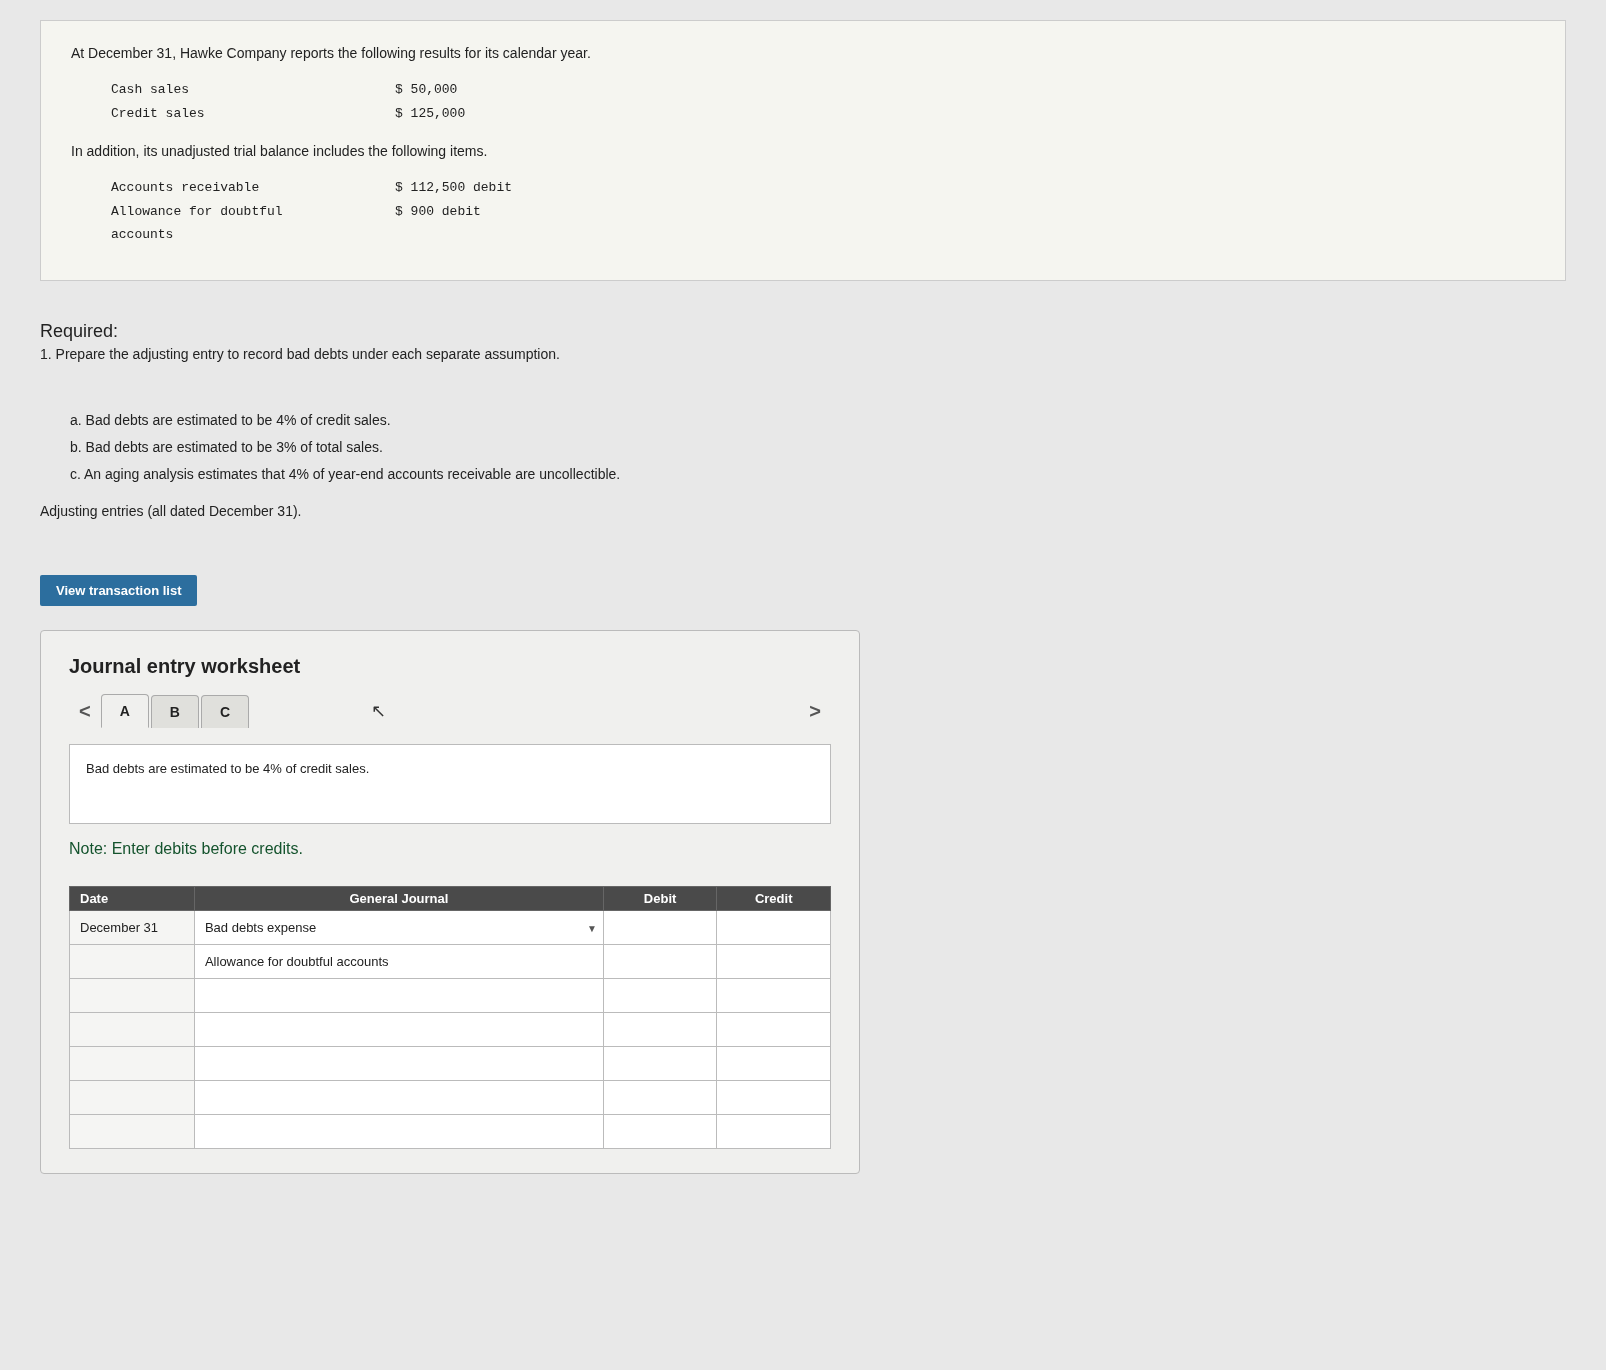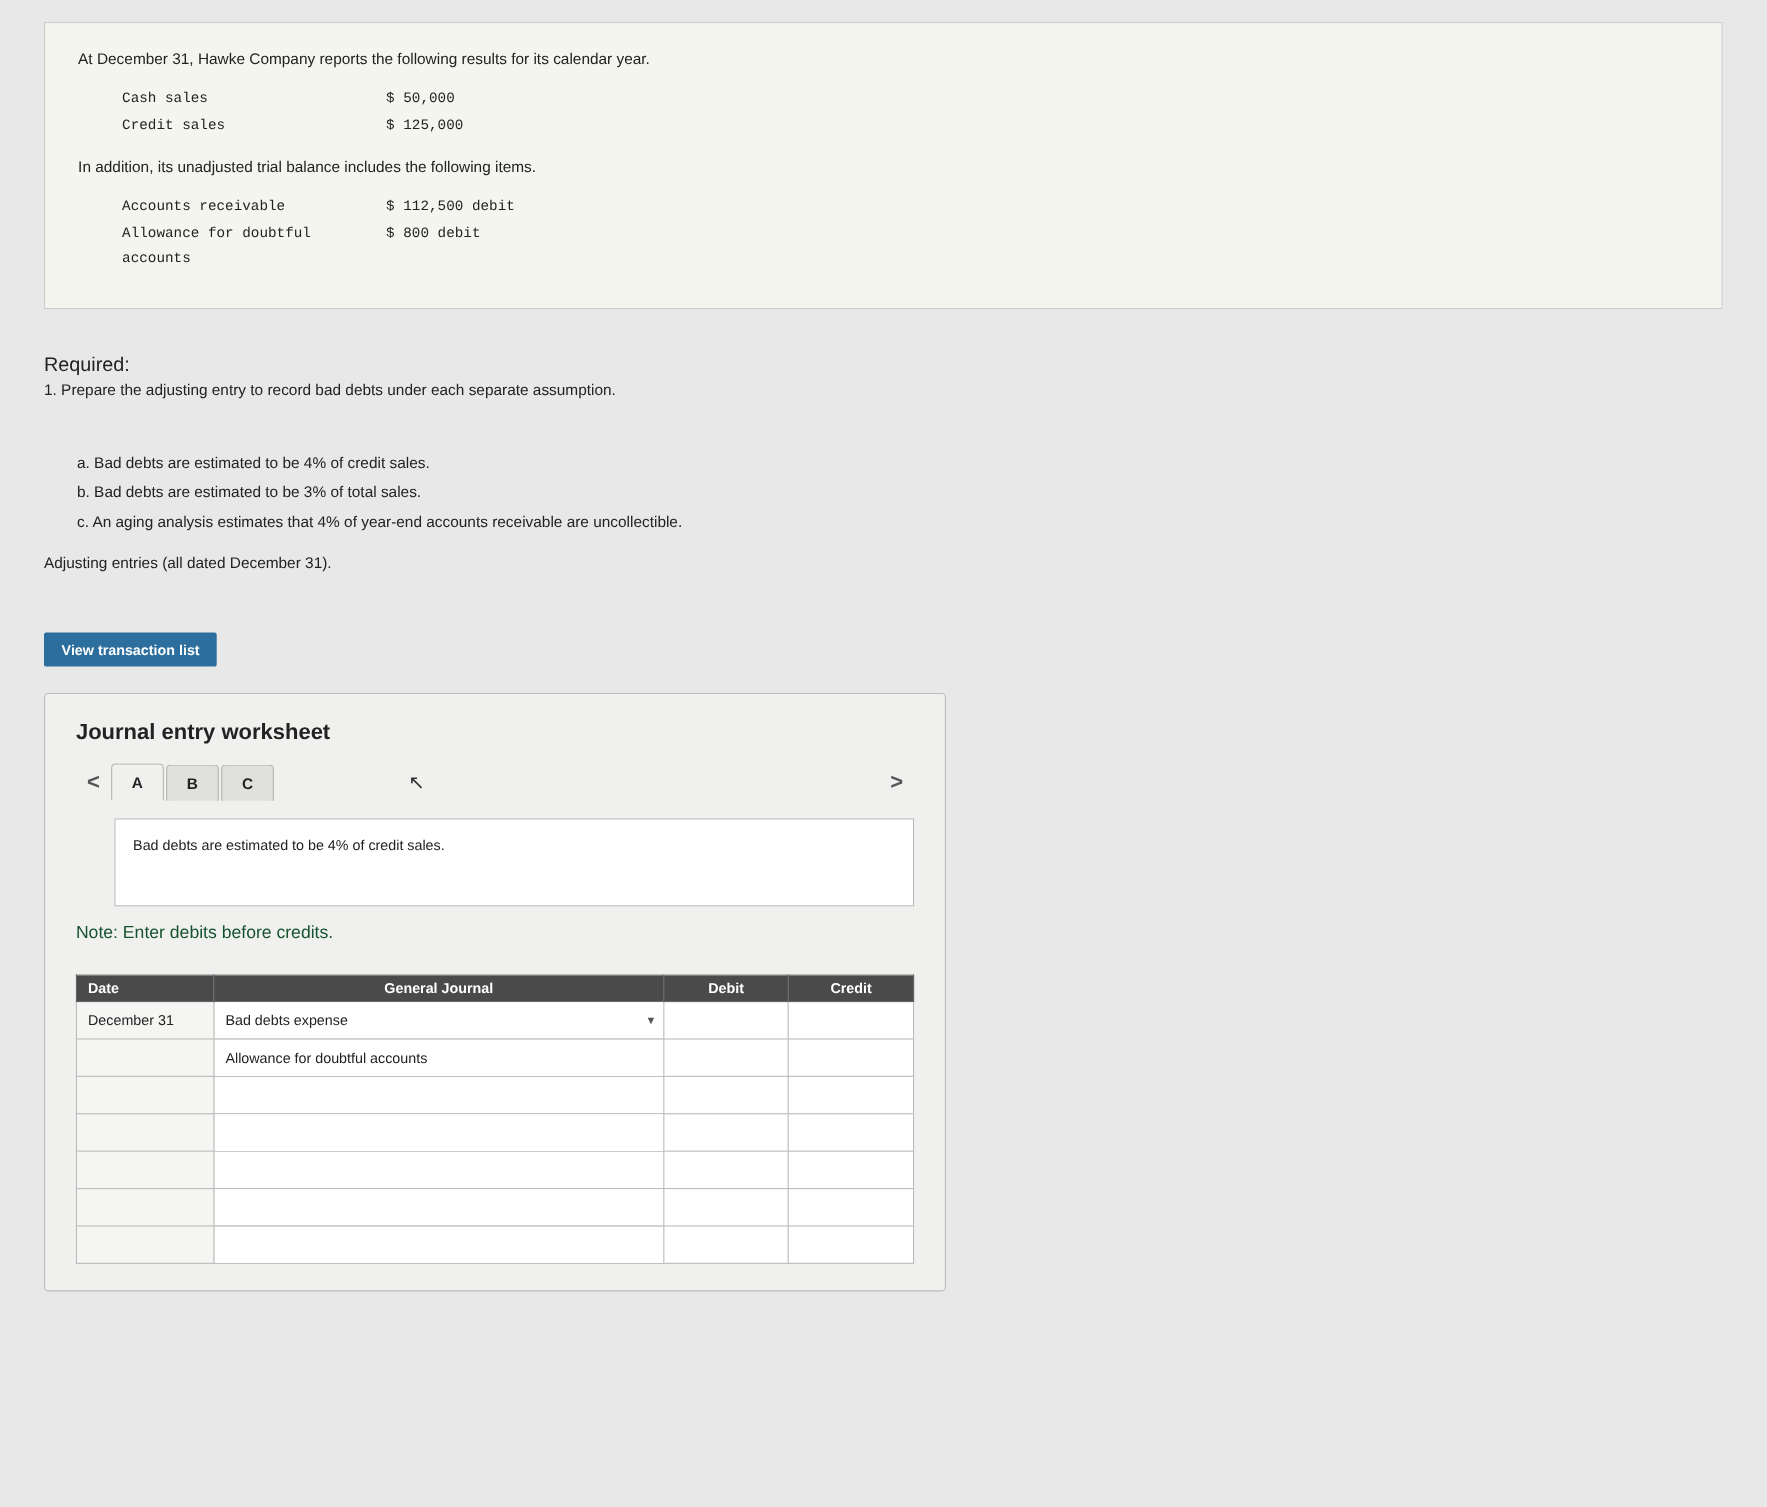--- a/index.html
+++ b/index.html
@@ -39,21 +39,21 @@
       margin-bottom: 12px;
     }
 
     .data-table {
       margin-left: 40px;
       margin-bottom: 14px;
     }
 
     .data-row {
       display: flex;
-      gap: 20px;
+      gap: 64px;
     }
 
     .data-label {
       width: 220px;
       font-family: 'Courier New', monospace;
       font-size: 13px;
     }
 
     .data-value {
       font-family: 'Courier New', monospace;
@@ -159,21 +159,20 @@
       margin-left: auto;
     }
 
     .description-box {
       background-color: white;
       border: 1px solid #bbb;
       padding: 16px;
       min-height: 80px;
       margin-bottom: 16px;
       font-size: 13px;
-      margin-left: 35px;
     }
 
     .note-text {
       color: #14532d;
       font-size: 16px;
       margin-bottom: 28px;
     }
 
     .journal-table {
       width: 100%;
@@ -269,21 +268,21 @@
 
     <p class="in-addition-text">In addition, its unadjusted trial balance includes the following items.</p>
 
     <div class="data-table">
       <div class="data-row">
         <span class="data-label">Accounts receivable</span>
         <span class="data-value">$ 112,500 debit</span>
       </div>
       <div class="data-row">
         <span class="data-label">Allowance for doubtful accounts</span>
-        <span class="data-value">$ 800 debit</span>
+        <span class="data-value">$ 900 debit</span>
       </div>
     </div>
   </div>
 
   
   <div class="required-section">
     <p class="required-title">Required:</p>
     <p class="required-subtitle">1. Prepare the adjusting entry to record bad debts under each separate assumption.</p>
 
     <div class="assumptions-list">

